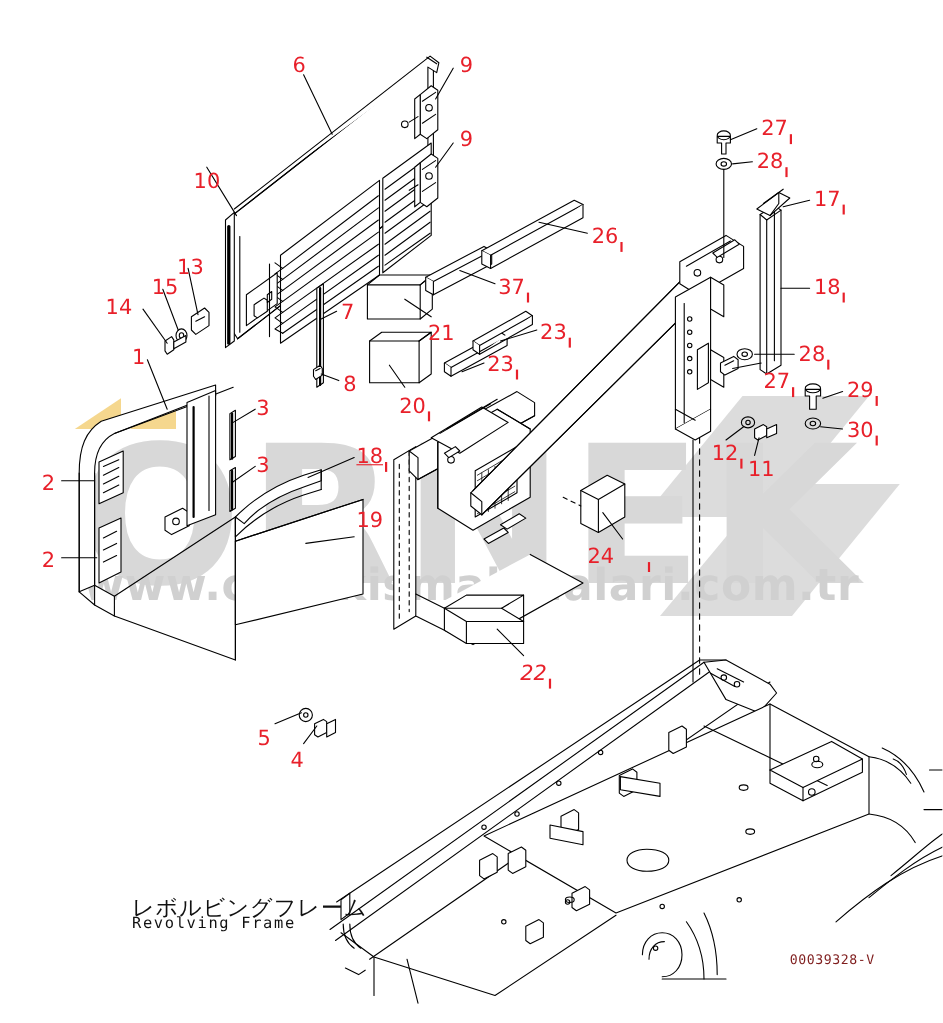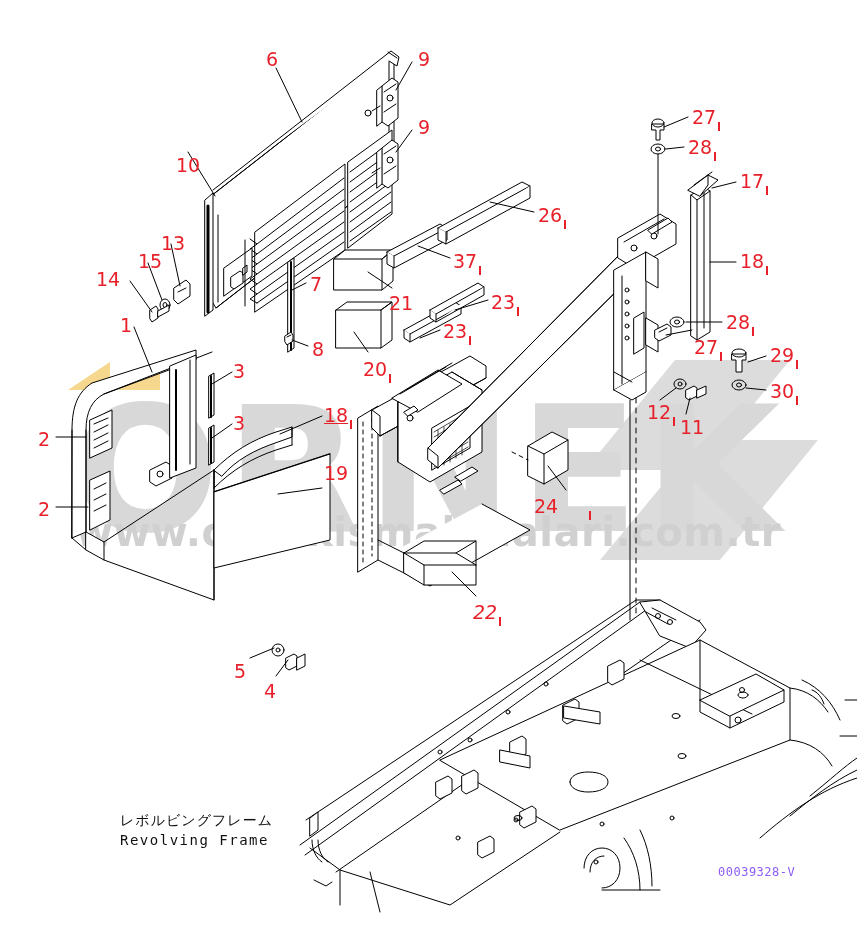--- a/index.html
+++ b/index.html
@@ -57,25 +57,25 @@
     width:2px;height:9px;
   }
   
   .cap{
     position:absolute;
     color:#111;
     font-family:"DejaVu Sans Mono","DejaVu Sans",monospace;
     white-space:pre;
     user-select:none;
   }
-  #cap-jp{left:120px;top:812px;font-size:14px;letter-spacing:1px;}
+  #cap-jp{left:120px;top:812px;font-size:20px;letter-spacing:1px;}
   #cap-en{left:120px;top:832px;font-size:14px;letter-spacing:1.5px;}
   #doc-code{
     position:absolute;left:718px;top:865px;
-    color:#8b5cf6;
+    color:#7f1d1d;
     font-family:"DejaVu Sans Mono","DejaVu Sans",monospace;
     font-size:12px;letter-spacing:0.5px;
     user-select:none;
   }
 </style>
 </head>
 <body>
 
 <div id="page">
 

